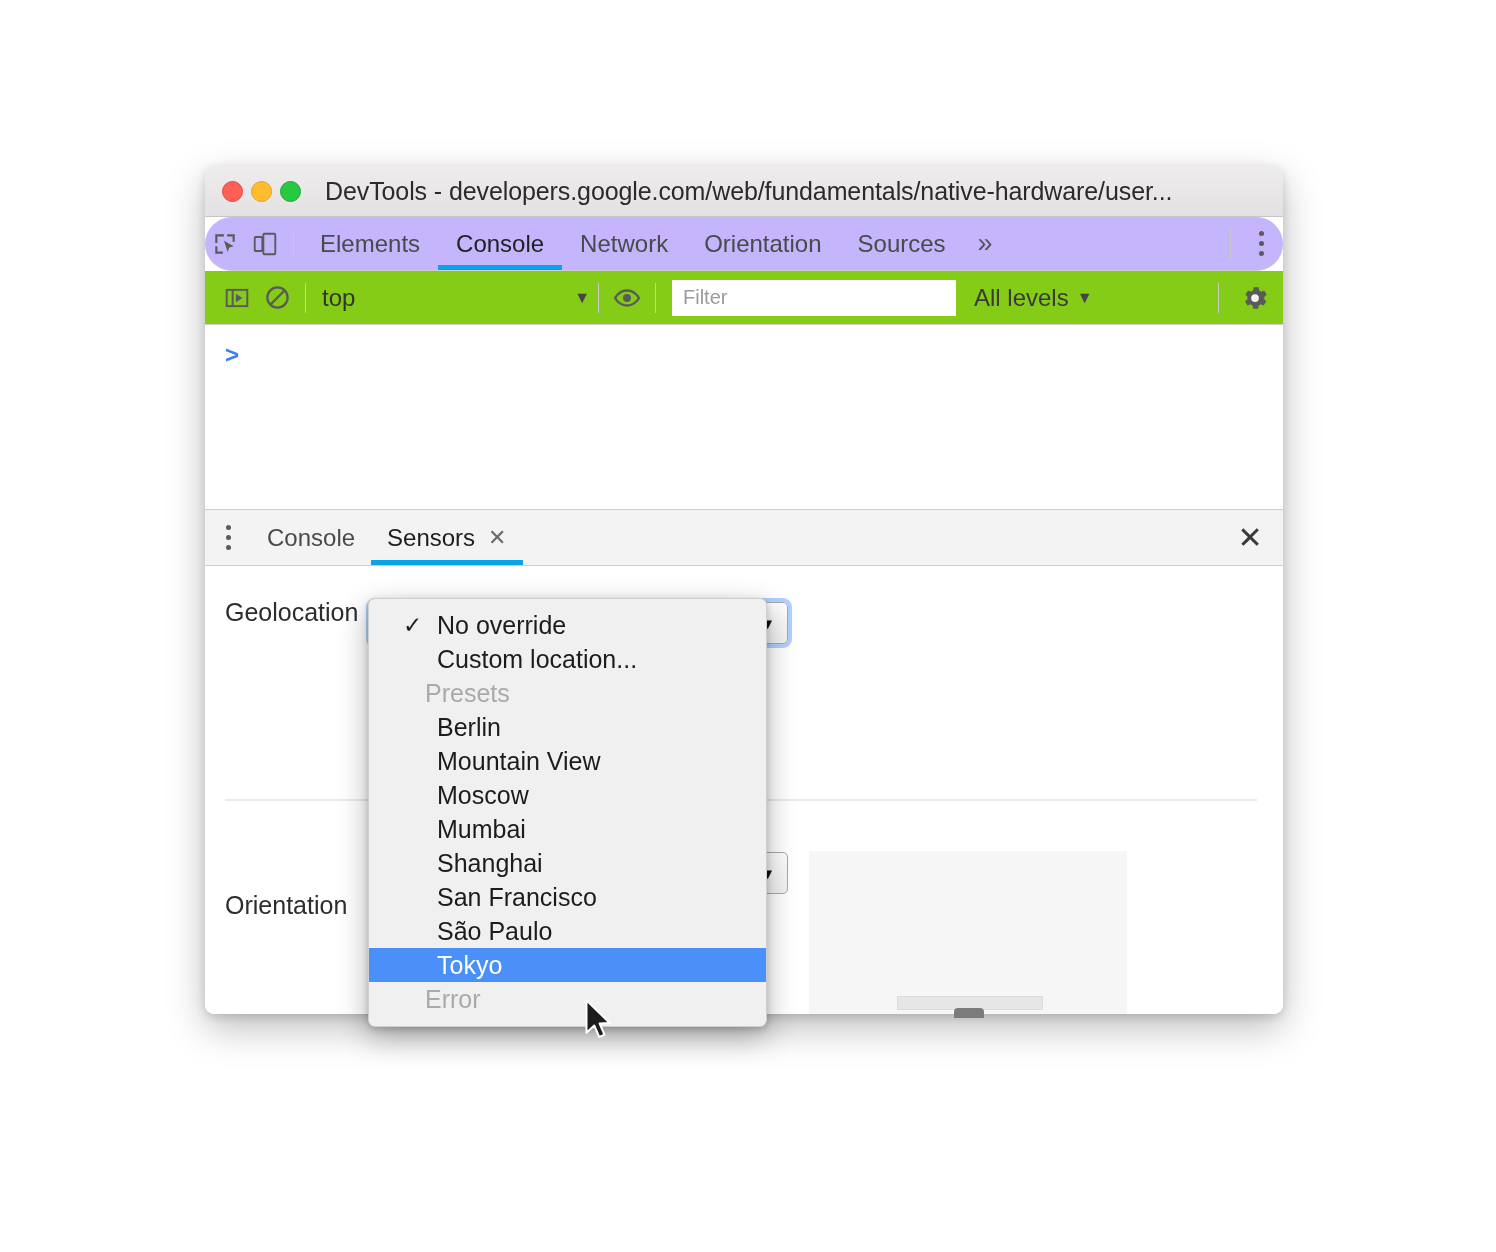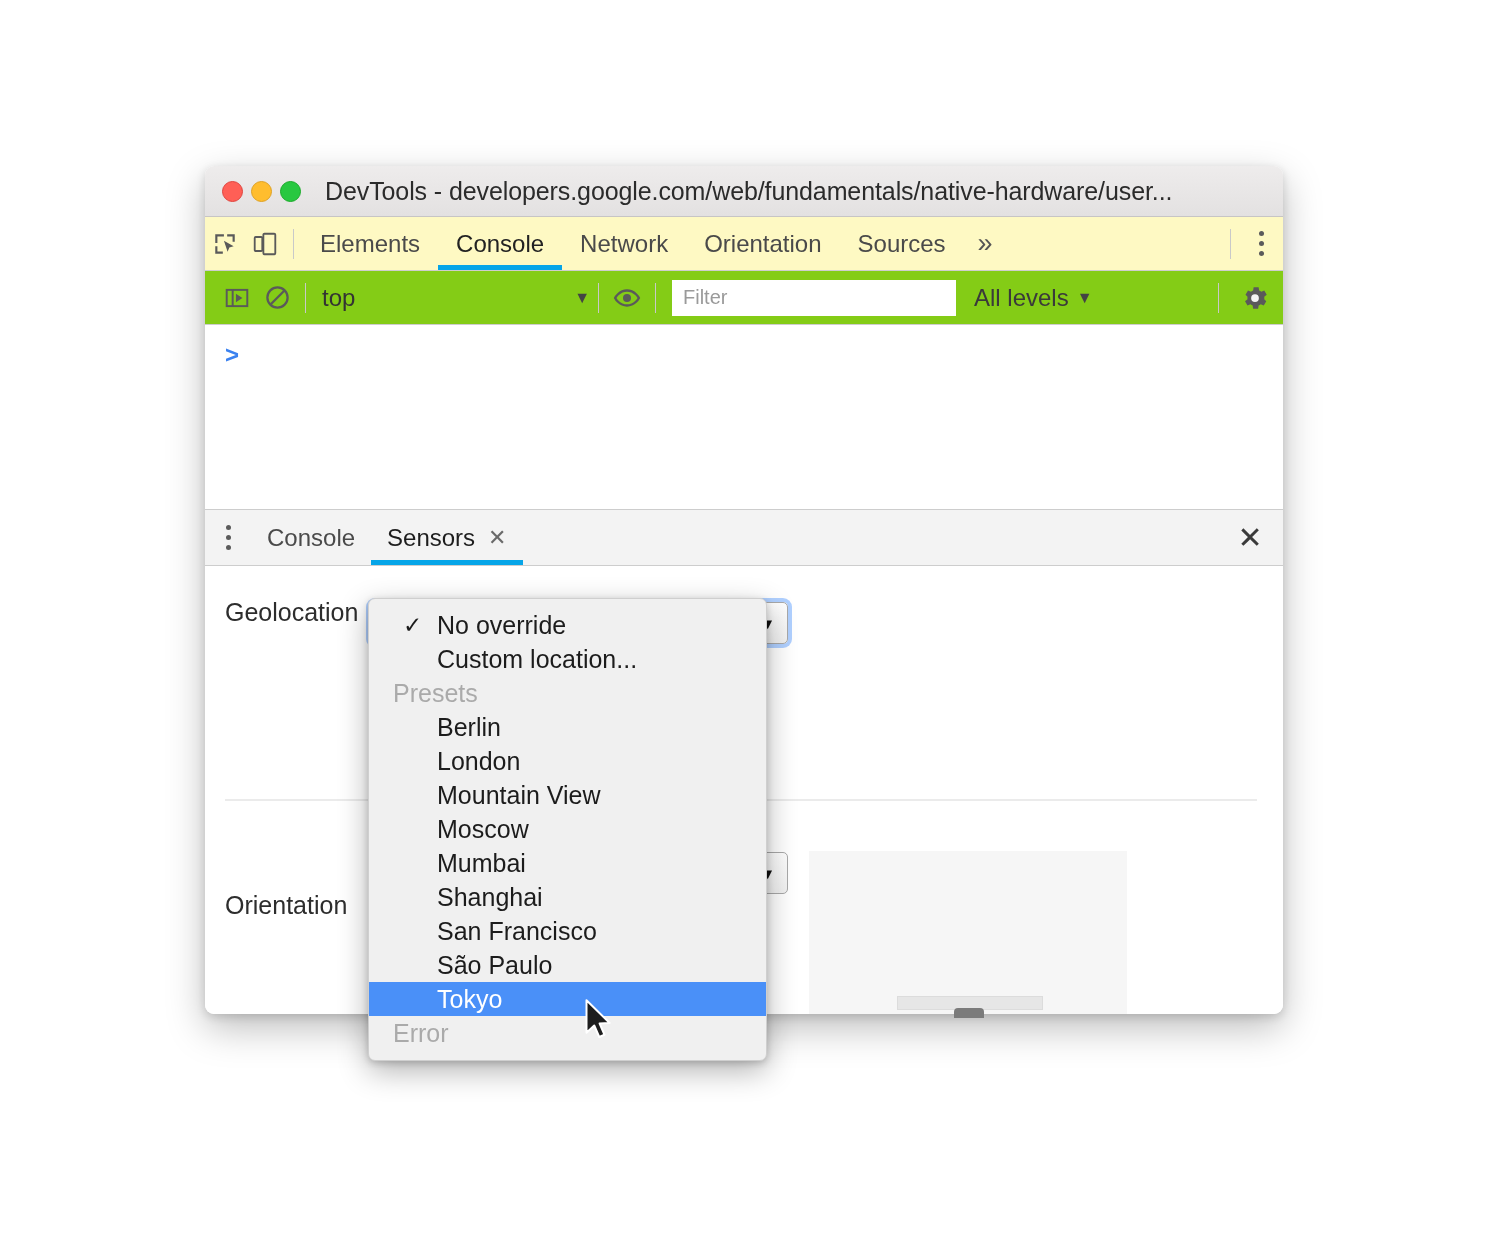--- a/index.html
+++ b/index.html
@@ -58,24 +58,25 @@
     font-size: 25px;
     color: #2b2b2b;
     letter-spacing: -0.1px;
     white-space: nowrap;
   }
 
   
   #tabstrip {
     position: relative;
     height: 53px;
-    background: #fef9c3;
+    background: #c4b5fd;
     border-bottom: 1px solid #cdcdcd;
     display: flex;
     align-items: center;
+    border-radius: 27px;
   }
   .tb-icon-btn {
     width: 40px; height: 40px;
     display: flex; align-items: center; justify-content: center;
   }
   .vsep {
     width: 1px;
     height: 30px;
     background: #c9c9c9;
     margin: 0 8px;
@@ -337,21 +338,21 @@
     white-space: nowrap;
   }
   .dd-item .check {
     position: absolute;
     left: 34px;
     font-size: 23px;
     color: #1c1c1c;
   }
   .dd-item.group {
     color: #aaaaaa;
-    padding-left: 24px;
+    padding-left: 56px;
   }
   .dd-item.indent { padding-left: 68px; }
   .dd-item.selected {
     background: #4a90f8;
     color: #ffffff;
   }
 
   
   #cursor {
     position: absolute;
@@ -537,23 +538,20 @@
       <div class="dd-item">
         <span>Custom location...</span>
       </div>
       <div class="dd-item group">
         <span>Presets</span>
       </div>
       <div class="dd-item indent">
         <span>Berlin</span>
       </div>
       <div class="dd-item indent">
-        <span>London</span>
-      </div>
-      <div class="dd-item indent">
         <span>Mountain View</span>
       </div>
       <div class="dd-item indent">
         <span>Moscow</span>
       </div>
       <div class="dd-item indent">
         <span>Mumbai</span>
       </div>
       <div class="dd-item indent">
         <span>Shanghai</span>

